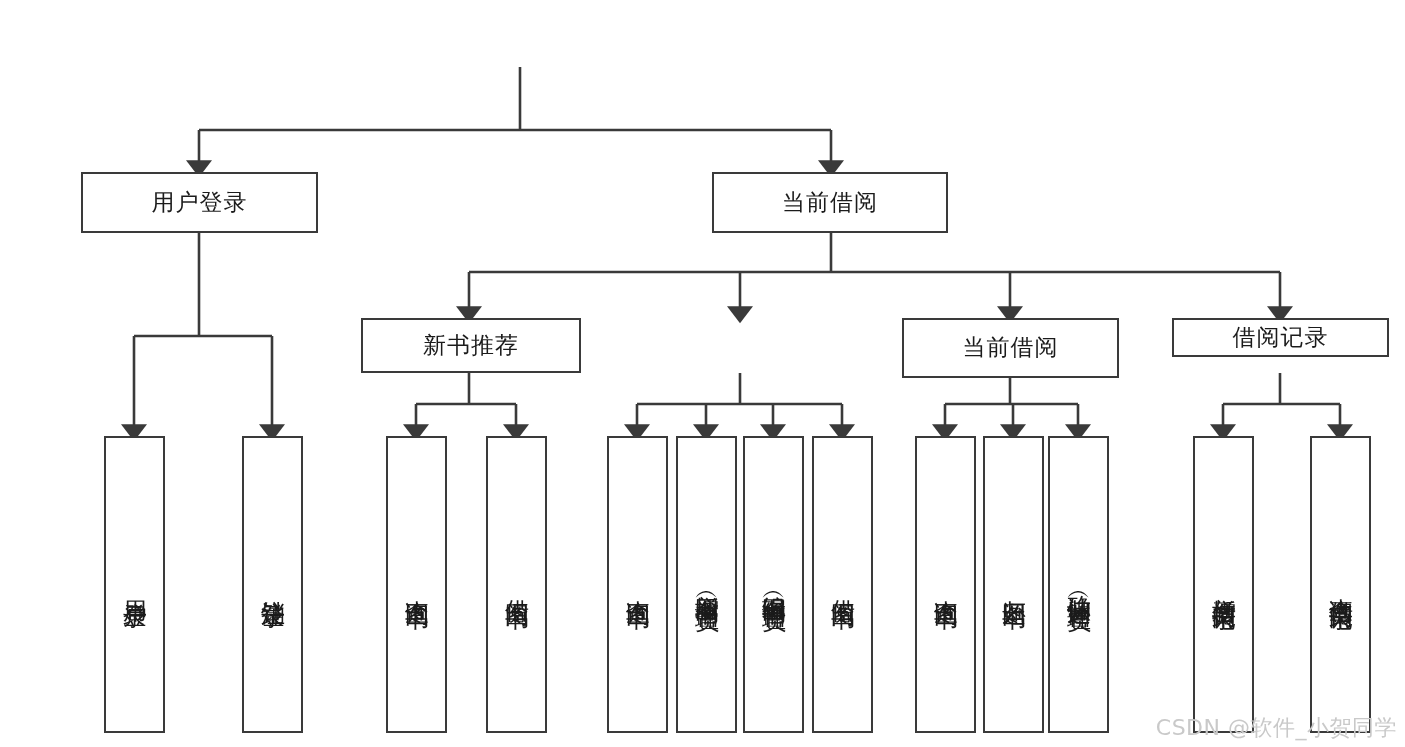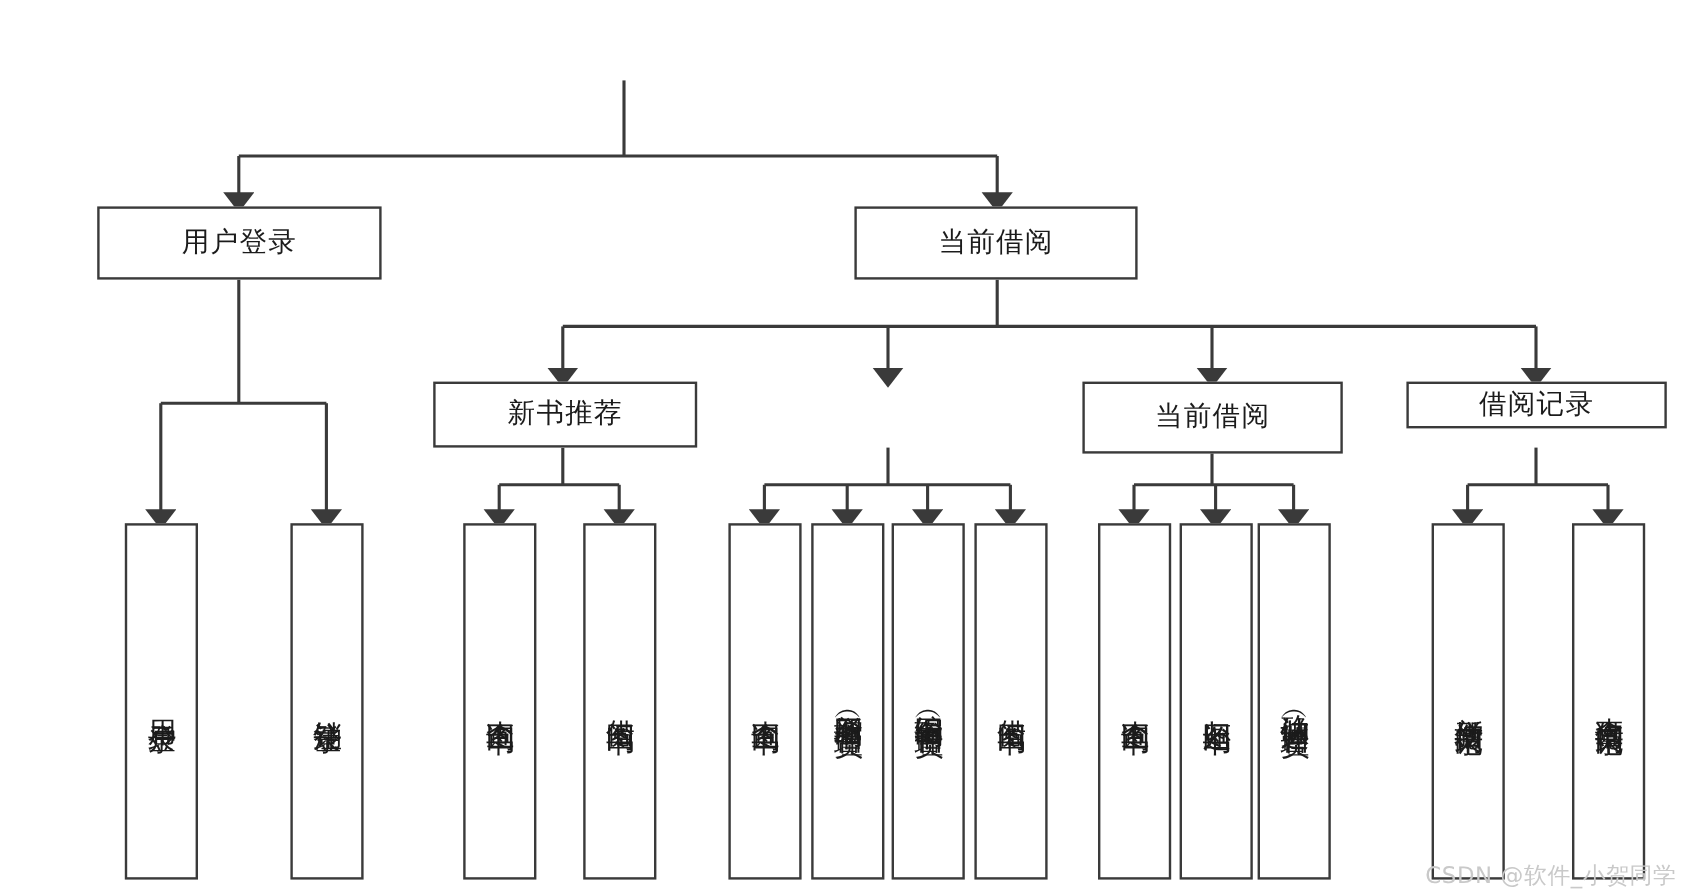--- a/index.html
+++ b/index.html
@@ -49,21 +49,21 @@
     font-size:24px;
     letter-spacing:2px;
     line-height:1.05;
     white-space:normal;
     max-height:280px;
   }
   .watermark{
     position:absolute;
     right:8px;
     bottom:4px;
-    font-size:19px;
+    font-size:22px;
     color:#c9c9c9;
     white-space:nowrap;
     letter-spacing:0.5px;
   }
 </style>
 </head>
 <body>
 
 <div id="canvas" style="background: rgb(255, 255, 255);">
 

